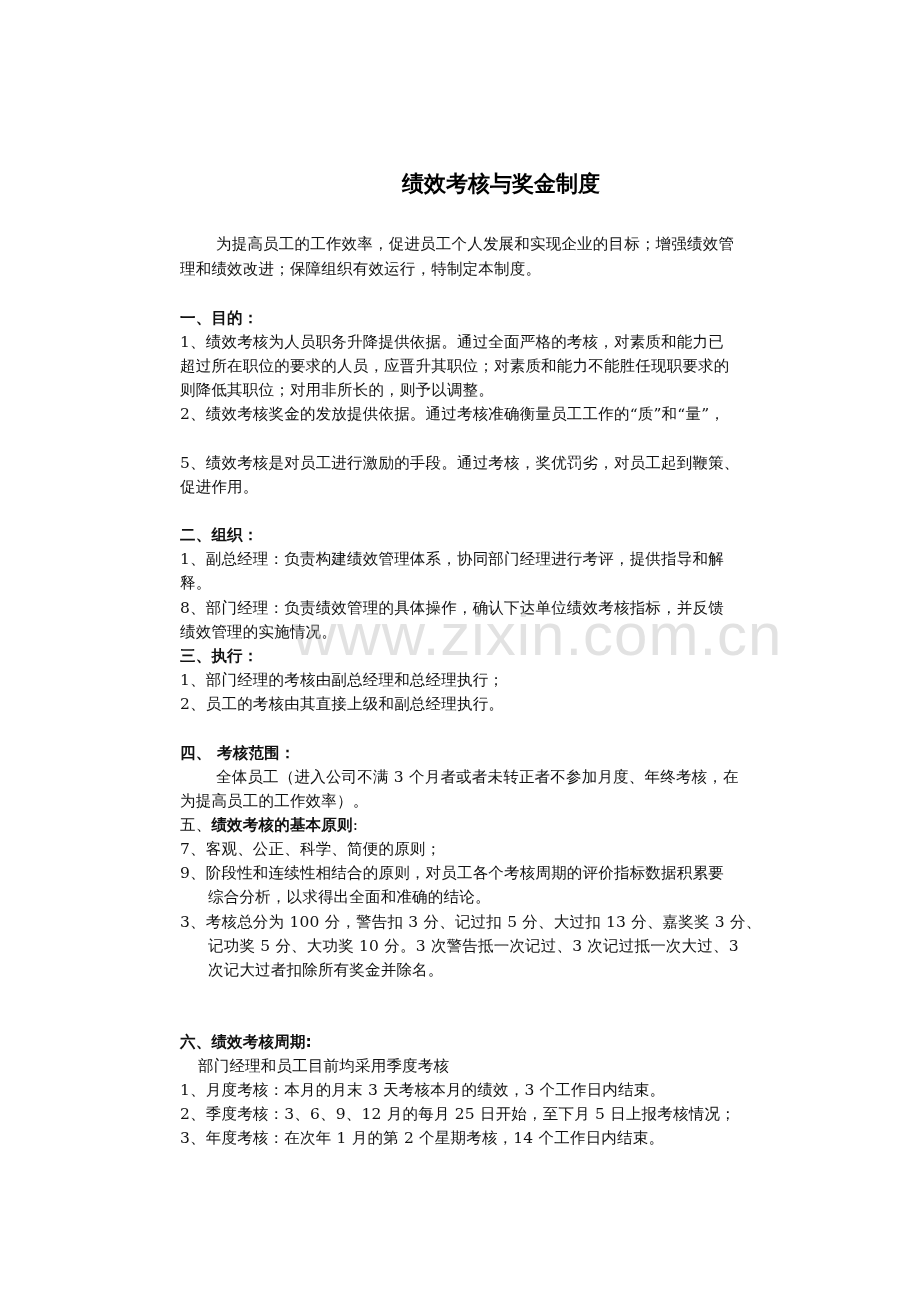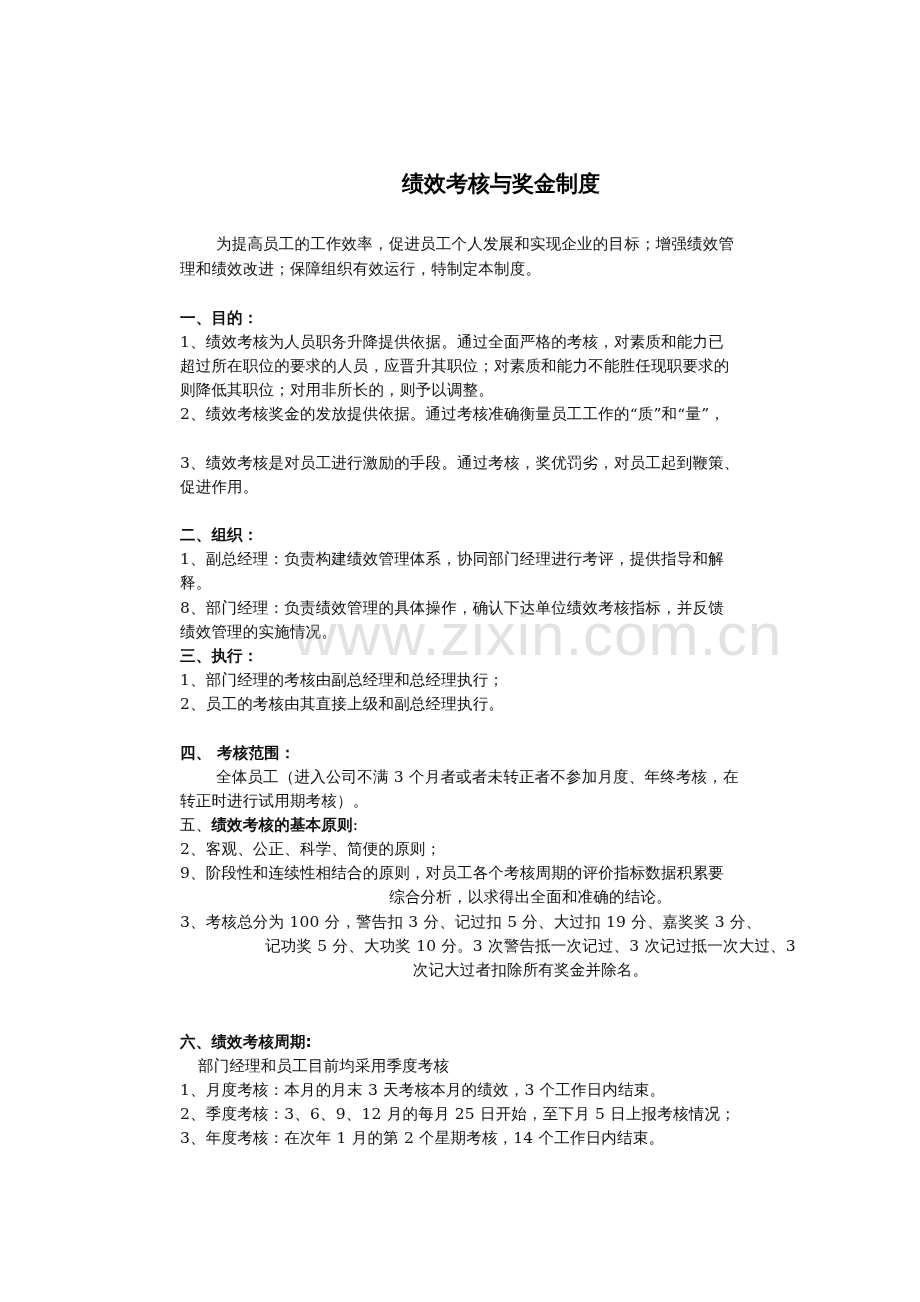--- a/index.html
+++ b/index.html
@@ -15,21 +15,21 @@
       font-weight: bold; font-size: 22px; line-height: 32px; color: #000;
     }
     .line {
       position: absolute; left: 139px; width: 645px;
       font-size: 15.5px; line-height: 24px; white-space: nowrap;
       letter-spacing: 0.2px;
     }
     .bold { font-family: "DejaVu Sans", "Liberation Sans", sans-serif; font-weight: bold; }
     .indent2 { left: 175px; }
     .indent1 { left: 157px; }
-    .hang { left: 167px; text-align: center; }
+    .hang { left: 167px; }
     .watermark {
       position: absolute; left: 252px; top: 600px;
       font-family: "Liberation Sans", "DejaVu Sans", sans-serif;
       font-size: 60px; color: rgba(190,190,190,0.45); letter-spacing: 1px;
       pointer-events: none;
     }
   </style>
 </head>
 <body>
 
@@ -37,42 +37,42 @@
   <div class="title">绩效考核与奖金制度</div>
 
   <div class="line indent2" style="top:232px">为提高员工的工作效率，促进员工个人发展和实现企业的目标；增强绩效管</div>
   <div class="line" style="top:257px">理和绩效改进；保障组织有效运行，特制定本制度。</div>
 
   <div class="line bold" style="top:306px">一、目的：</div>
   <div class="line" style="top:330px">1、绩效考核为人员职务升降提供依据。通过全面严格的考核，对素质和能力已</div>
   <div class="line" style="top:378px">则降低其职位；对用非所长的，则予以调整。</div>
   <div class="line" style="top:354px">超过所在职位的要求的人员，应晋升其职位；对素质和能力不能胜任现职要求的</div>
   <div class="line" style="top:402px">2、绩效考核奖金的发放提供依据。通过考核准确衡量员工工作的“质”和“量”，</div>
-  <div class="line" style="top:451px">3、绩效考核是对员工进行激励的手段。通过考核，奖优罚劣，对员工起到鞭策、</div>
+  <div class="line" style="top:451px">5、绩效考核是对员工进行激励的手段。通过考核，奖优罚劣，对员工起到鞭策、</div>
   <div class="line" style="top:475px">促进作用。</div>
 
   <div class="line bold" style="top:523px">二、组织：</div>
   <div class="line" style="top:547px">1、副总经理：负责构建绩效管理体系，协同部门经理进行考评，提供指导和解</div>
   <div class="line" style="top:571px">释。</div>
   <div class="line" style="top:596px">8、部门经理：负责绩效管理的具体操作，确认下达单位绩效考核指标，并反馈</div>
   <div class="line" style="top:620px">绩效管理的实施情况。</div>
 
   <div class="line bold" style="top:644px">三、执行：</div>
   <div class="line" style="top:668px">1、部门经理的考核由副总经理和总经理执行；</div>
   <div class="line" style="top:692px">2、员工的考核由其直接上级和副总经理执行。</div>
 
   <div class="line bold" style="top:741px">四、 考核范围：</div>
   <div class="line indent2" style="top:765px">全体员工（进入公司不满 3 个月者或者未转正者不参加月度、年终考核，在</div>
-  <div class="line" style="top:789px">转正时进行试用期考核）。</div>
+  <div class="line" style="top:789px">为提高员工的工作效率）。</div>
 
   <div class="line" style="top:813px"><span>五、</span><span class="bold">绩效考核的基本原则</span><span>:</span></div>
-  <div class="line" style="top:837px">2、客观、公正、科学、简便的原则；</div>
+  <div class="line" style="top:837px">7、客观、公正、科学、简便的原则；</div>
   <div class="line" style="top:861px">9、阶段性和连续性相结合的原则，对员工各个考核周期的评价指标数据积累要</div>
   <div class="line hang" style="top:885px">综合分析，以求得出全面和准确的结论。</div>
-  <div class="line" style="top:910px">3、考核总分为 100 分，警告扣 3 分、记过扣 5 分、大过扣 19 分、嘉奖奖 3 分、</div>
+  <div class="line" style="top:910px">3、考核总分为 100 分，警告扣 3 分、记过扣 5 分、大过扣 13 分、嘉奖奖 3 分、</div>
   <div class="line hang" style="top:934px">记功奖 5 分、大功奖 10 分。3 次警告抵一次记过、3 次记过抵一次大过、3</div>
   <div class="line hang" style="top:958px">次记大过者扣除所有奖金并除名。</div>
 
   <div class="line bold" style="top:1030px">六、绩效考核周期:</div>
   <div class="line indent1" style="top:1054px">部门经理和员工目前均采用季度考核</div>
   <div class="line" style="top:1078px">1、月度考核：本月的月末 3 天考核本月的绩效，3 个工作日内结束。</div>
   <div class="line" style="top:1102px">2、季度考核：3、6、9、12 月的每月 25 日开始，至下月 5 日上报考核情况；</div>
   <div class="line" style="top:1126px">3、年度考核：在次年 1 月的第 2 个星期考核，14 个工作日内结束。</div>
 
   <div class="watermark">www.zixin.com.cn</div>

